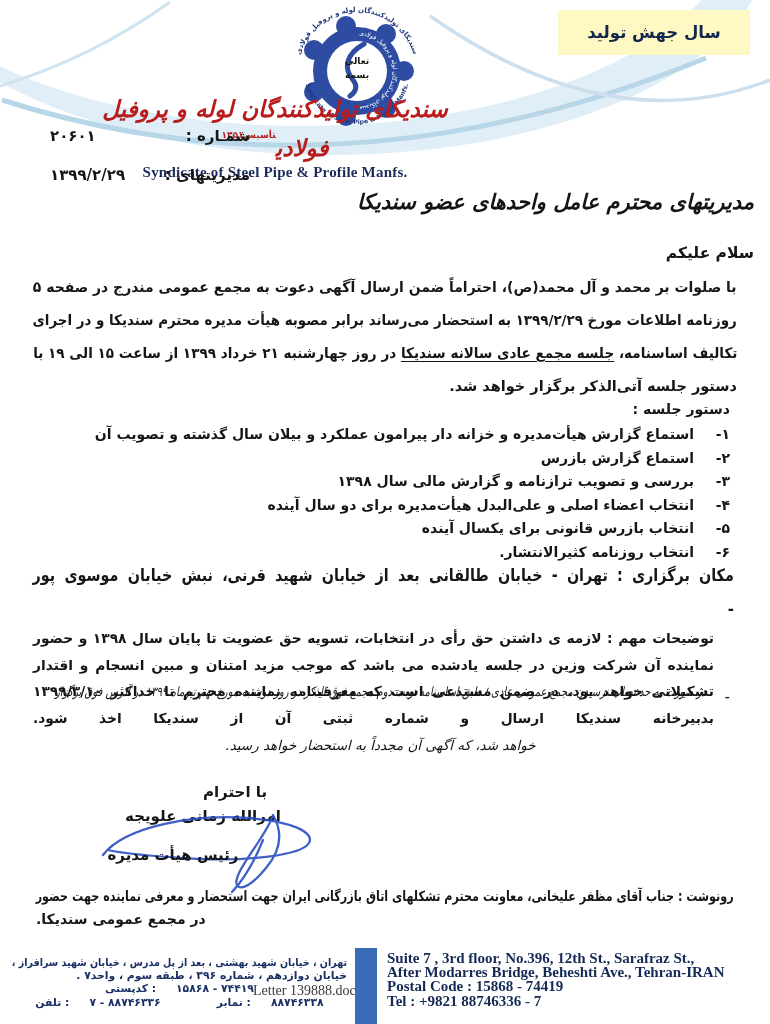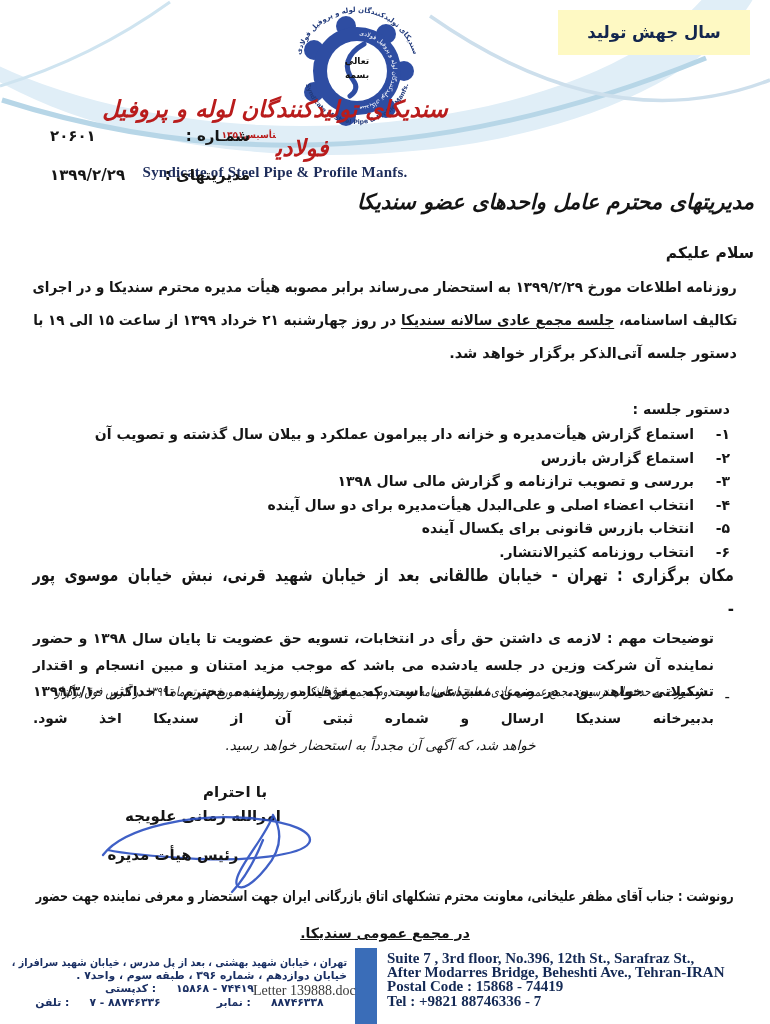--- a/index.html
+++ b/index.html
@@ -38,21 +38,21 @@
   .notes{left:33px;right:56px;top:601px;direction:rtl;text-align:justify;
          text-align-last:justify;font-size:13.8px;font-weight:bold;line-height:26.5px;margin-top:24px;}
   .nb-dash{right:40px;top:688px;font-size:15px;}
   .nb1{left:55px;right:64px;top:684px;direction:rtl;text-align:right;font-size:13px;font-style:italic;margin-left:18px;}
   .nb2{left:55px;right:64px;top:737px;direction:rtl;text-align:center;font-size:13.5px;font-style:italic;}
   .regards{left:175px;top:783px;width:120px;text-align:center;font-size:15px;font-weight:bold;direction:rtl;}
   .signame{left:103px;top:807px;width:200px;text-align:center;font-size:15px;font-weight:bold;direction:rtl;}
   .sigtitle{left:88px;top:846px;width:170px;text-align:center;font-size:15px;font-weight:bold;direction:rtl;}
   .ccblock{left:36px;right:36px;top:888px;font-size:14px;font-weight:bold;}
   .cc1{direction:rtl;text-align:center;}
-  .cc2{direction:rtl;text-align:center;margin-top:18px;line-height:22px;text-decoration:underline;}
+  .cc2{direction:rtl;text-align:left;margin-top:4px;line-height:22px;}
   
   .fbar{left:355px;top:948px;width:22px;height:76px;background:#3a6db8;}
   .f-fa{left:12px;top:956px;width:335px;color:#1a2f63;font-size:10.8px;font-weight:bold;line-height:13.2px;}
   .f-fa .line{direction:rtl;text-align:right;}
   .f-row{display:flex;direction:ltr;justify-content:center;gap:20px;}
   .f-gap{width:16px;}
   .docref{left:253px;top:983px;font-family:Liberation Serif, serif;
           font-size:14px;color:#3a3a3a;font-weight:normal;}
   .f-en{left:387px;top:951px;width:378px;font-family:"Liberation Serif","DejaVu Serif",serif;
         font-weight:bold;font-size:15px;color:#152a55;line-height:14.2px;}
@@ -120,20 +120,21 @@
     <div class="meta-row">
       <span>مدیریتهای :</span>
       <span>۱۳۹۹/۲/۲۹</span>
     </div>
   </div>
 
   <div class="abs addressee">مدیریتهای محترم عامل واحدهای عضو سندیکا</div>
   <div class="abs greeting">سلام علیکم</div>
 
   <div class="abs bodyblock">
+    <div class="bline"><span class="fill-line" style="transform: scaleX(0.962); transform-origin: 100% 50%;">با صلوات بر محمد و آل محمد(ص)، احتراماً ضمن ارسال آگهی دعوت به مجمع عمومی مندرج در صفحه ۵</span></div>
     <div class="bline"><span class="fill-line" style="transform: scaleX(0.927); transform-origin: 100% 50%;">روزنامه اطلاعات مورخ ۱۳۹۹/۲/۲۹ به استحضار می‌رساند برابر مصوبه هیأت مدیره محترم سندیکا و در اجرای</span></div>
     <div class="bline"><span class="fill-line" style="transform: scaleX(0.936); transform-origin: 100% 50%;"><span>تکالیف اساسنامه، </span><span class="u">جلسه مجمع عادی سالانه سندیکا</span><span> در روز چهارشنبه ۲۱ خرداد ۱۳۹۹ از ساعت ۱۵ الی ۱۹ با</span></span></div>
     <div class="bline">دستور جلسه آتی‌الذکر برگزار خواهد شد.</div>
   </div>
 
   <div class="abs agenda">
     <div class="agenda-title">دستور جلسه :</div>
     <div class="agenda-item">
       <span class="agenda-num">۱-</span>
       <span>استماع گزارش هیأت‌مدیره و خزانه دار پیرامون عملکرد و بیلان سال گذشته و تصویب آن</span>

